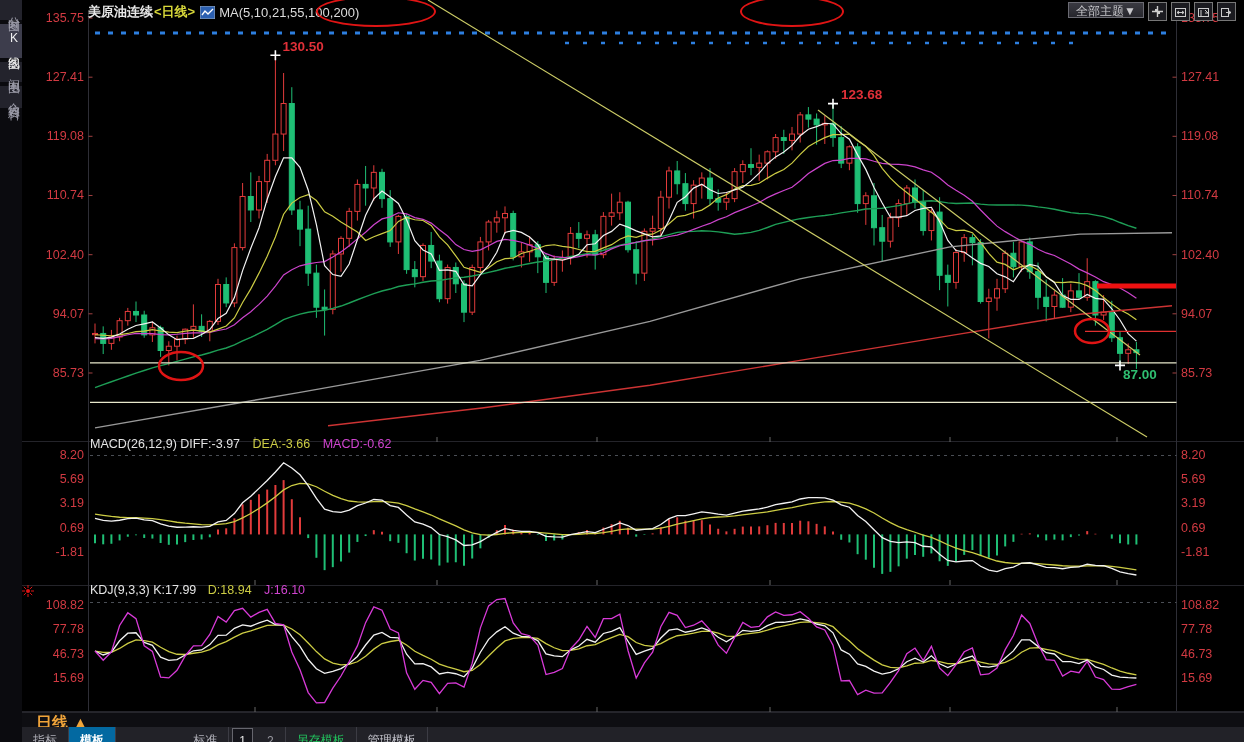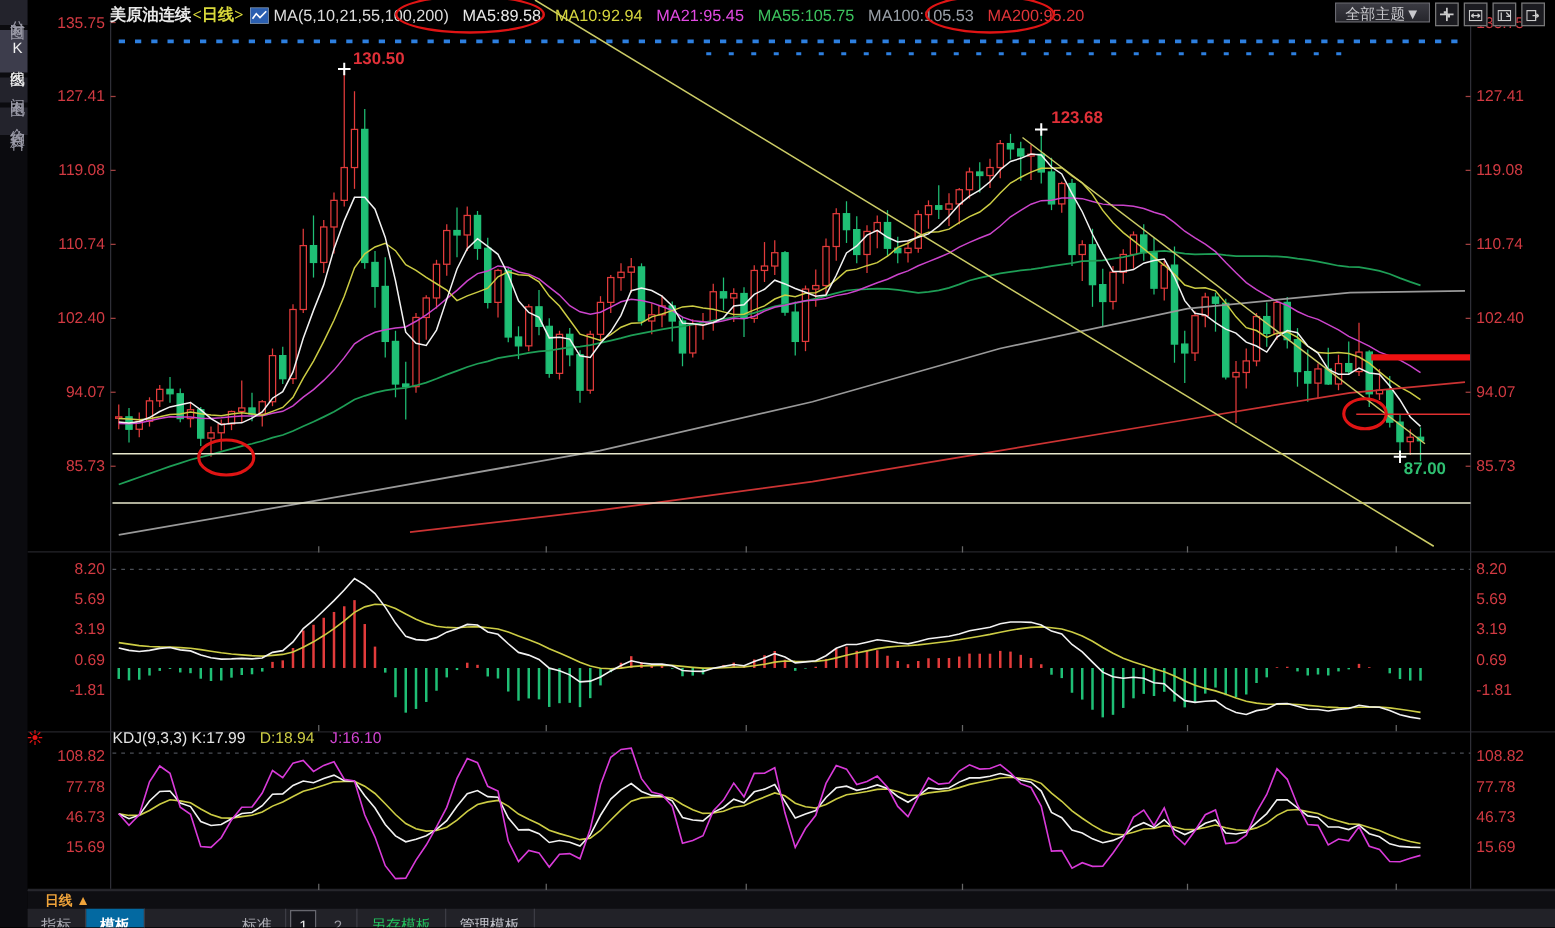--- a/index.html
+++ b/index.html
@@ -7,31 +7,31 @@
   #app{position:relative;width:1244px;height:742px;background:#000;overflow:hidden;}
   svg text{font-family:"Liberation Sans","DejaVu Sans",sans-serif;}
   
   #sidebar{position:absolute;left:0;top:0;width:22px;height:742px;background:#0b0b0f;z-index:5;}
   .side-tab{width:22px;margin-bottom:4px;background:#23232c;color:#9b9ba8;font-size:12px;
     writing-mode:vertical-rl;text-orientation:upright;text-align:center;padding:7px 0;cursor:pointer;letter-spacing:2px;}
   .side-tab.sel{background:#3d3d4c;color:#f0f0f0;}
   
   #hdr{position:absolute;left:88px;top:2px;height:20px;z-index:6;display:flex;align-items:center;font-size:13px;white-space:nowrap;}
   #hdr .t{color:#e8e8e8;font-weight:bold;}
-  #hdr .p{color:#d8d83a;font-weight:bold;margin-left:1px;font-family:Liberation Serif, serif;}
+  #hdr .p{color:#d8d83a;font-weight:bold;margin-left:1px;}
   #hdr .masettings{color:#dcdcdc;margin-left:4px;}
   #hdr .mav{margin-left:11px;}
   .hdr-ellipse{position:absolute;border:2px solid #e01414;border-radius:50%;z-index:7;pointer-events:none;}
   #controls{position:absolute;right:8px;top:2px;z-index:6;display:flex;align-items:flex-start;gap:4px;}
   #themeBtn{background:linear-gradient(#3a3a42,#26262c);border:1px solid #6a6a72;color:#c8c8cc;
     font-size:12px;padding:1px 7px;height:16px;line-height:14px;cursor:pointer;}
   .ctl-btn{width:17px;height:17px;background:#1b1b20;border:1px solid #777;display:flex;align-items:center;justify-content:center;cursor:pointer;}
   
   #dateRow{position:absolute;left:22px;top:712px;width:1222px;height:15px;background:#0e0e12;border-top:1px solid #26262c;z-index:6;}
-  #periodLabel{position:absolute;left:14px;top:0px;color:#f0a43a;font-size:11px;font-weight:bold;cursor:pointer;}
+  #periodLabel{position:absolute;left:14px;top:0px;color:#f0a43a;font-size:16px;font-weight:bold;cursor:pointer;}
   #toolbar{position:absolute;left:22px;top:727px;width:1222px;height:27px;background:#222228;display:flex;align-items:stretch;z-index:6;font-size:12px;}
   .tb-item{color:#b8b8c0;padding:0 11px;display:flex;align-items:center;border-right:1px solid #3c3c44;cursor:pointer;}
   .tb-item.sel{background:#0369a1;color:#ffffff;font-weight:bold;}
   .tb-item.boxed{background:#15151b;border:1px solid #66666e;margin:1px 3px;padding:0 6px;color:#e8e8e8;}
   #chartSvg{position:absolute;left:0;top:0;z-index:1;}
 </style>
 </head>
 <body>
 <div id="app">
 
@@ -548,28 +548,20 @@
 <div id="hdr">
   <span class="t">美原油连续</span>
   <span class="p">&lt;日线&gt;</span>
   <span style="margin-left:5px;display:inline-flex;">
     <svg width="15" height="13">
           <rect x="0" y="0" width="15" height="13" fill="#2b5fb0" stroke="#9ab" stroke-width="1"></rect>
           <polyline points="2,9 5,5 8,8 13,3" fill="none" stroke="#fff" stroke-width="1.3"></polyline>
         </svg>
   </span>
   <span class="masettings">MA(5,10,21,55,100,200)</span>
-  <span id="maVals" style="display:inline-flex;">
-        <span class="mav" style="color: rgb(232, 232, 232);">MA5:89.58</span>
-        <span class="mav" style="color: rgb(214, 214, 62);">MA10:92.94</span>
-        <span class="mav" style="color: rgb(226, 74, 226);">MA21:95.45</span>
-        <span class="mav" style="color: rgb(60, 194, 94);">MA55:105.75</span>
-        <span class="mav" style="color: rgb(154, 160, 168);">MA100:105.53</span>
-        <span class="mav" style="color: rgb(224, 52, 56);">MA200:95.20</span>
-      </span>
 </div>
 <div class="hdr-ellipse" style="left:316px;top:-4px;width:116px;height:27px;"></div>
 <div class="hdr-ellipse" style="left:740px;top:-4px;width:100px;height:27px;"></div>
 
 <div id="controls">
   <button id="themeBtn">全部主题▼</button>
   <span class="ctl-btn">
     <svg width="11" height="11">
           <path d="M5.5 0 V11 M0 5.5 H11" stroke="#ccc" stroke-width="1.4"></path>
           <path d="M3 3 h2 v2 h-2 z M6 6 h2 v2 h-2 z" fill="#ccc"></path>
@@ -588,20 +580,25 @@
         </svg>
       </span>
   <span class="ctl-btn">
     <svg width="11" height="11">
           <rect x="0.5" y="2.5" width="7" height="8" fill="none" stroke="#ccc"></rect>
           <path d="M5 6.5 h5 M10 6.5 l-2 -1.5 M10 6.5 l-2 1.5" stroke="#ccc" fill="none"></path>
         </svg>
       </span>
 </div>
 
+<div style="position:absolute;left:90px;top:437px;z-index:6;font-size:12.5px;white-space:nowrap;">
+  <span style="color:#e4e4e4;">MACD(26,12,9) DIFF:-3.97</span>
+  <span style="color:#cccc44;margin-left:9px;">DEA:-3.66</span>
+  <span style="color:#d044d0;margin-left:9px;">MACD:-0.62</span>
+</div>
 <div style="position:absolute;left:90px;top:583px;z-index:6;font-size:12.5px;white-space:nowrap;">
   <span style="color:#e4e4e4;">KDJ(9,3,3) K:17.99</span>
   <span style="color:#cccc44;margin-left:8px;">D:18.94</span>
   <span style="color:#d044d0;margin-left:9px;">J:16.10</span>
 </div>
 <span style="position:absolute;left:22px;top:583px;z-index:6;">
   <svg width="12" height="12">
         <circle cx="6" cy="6" r="2" fill="#e01414"></circle>
         <g stroke="#e01414" stroke-width="1">
           <path d="M6 0 V3 M6 9 V12 M0 6 H3 M9 6 H12 M1.8 1.8 L3.9 3.9 M8.1 8.1 L10.2 10.2 M10.2 1.8 L8.1 3.9 M3.9 8.1 L1.8 10.2"></path>

